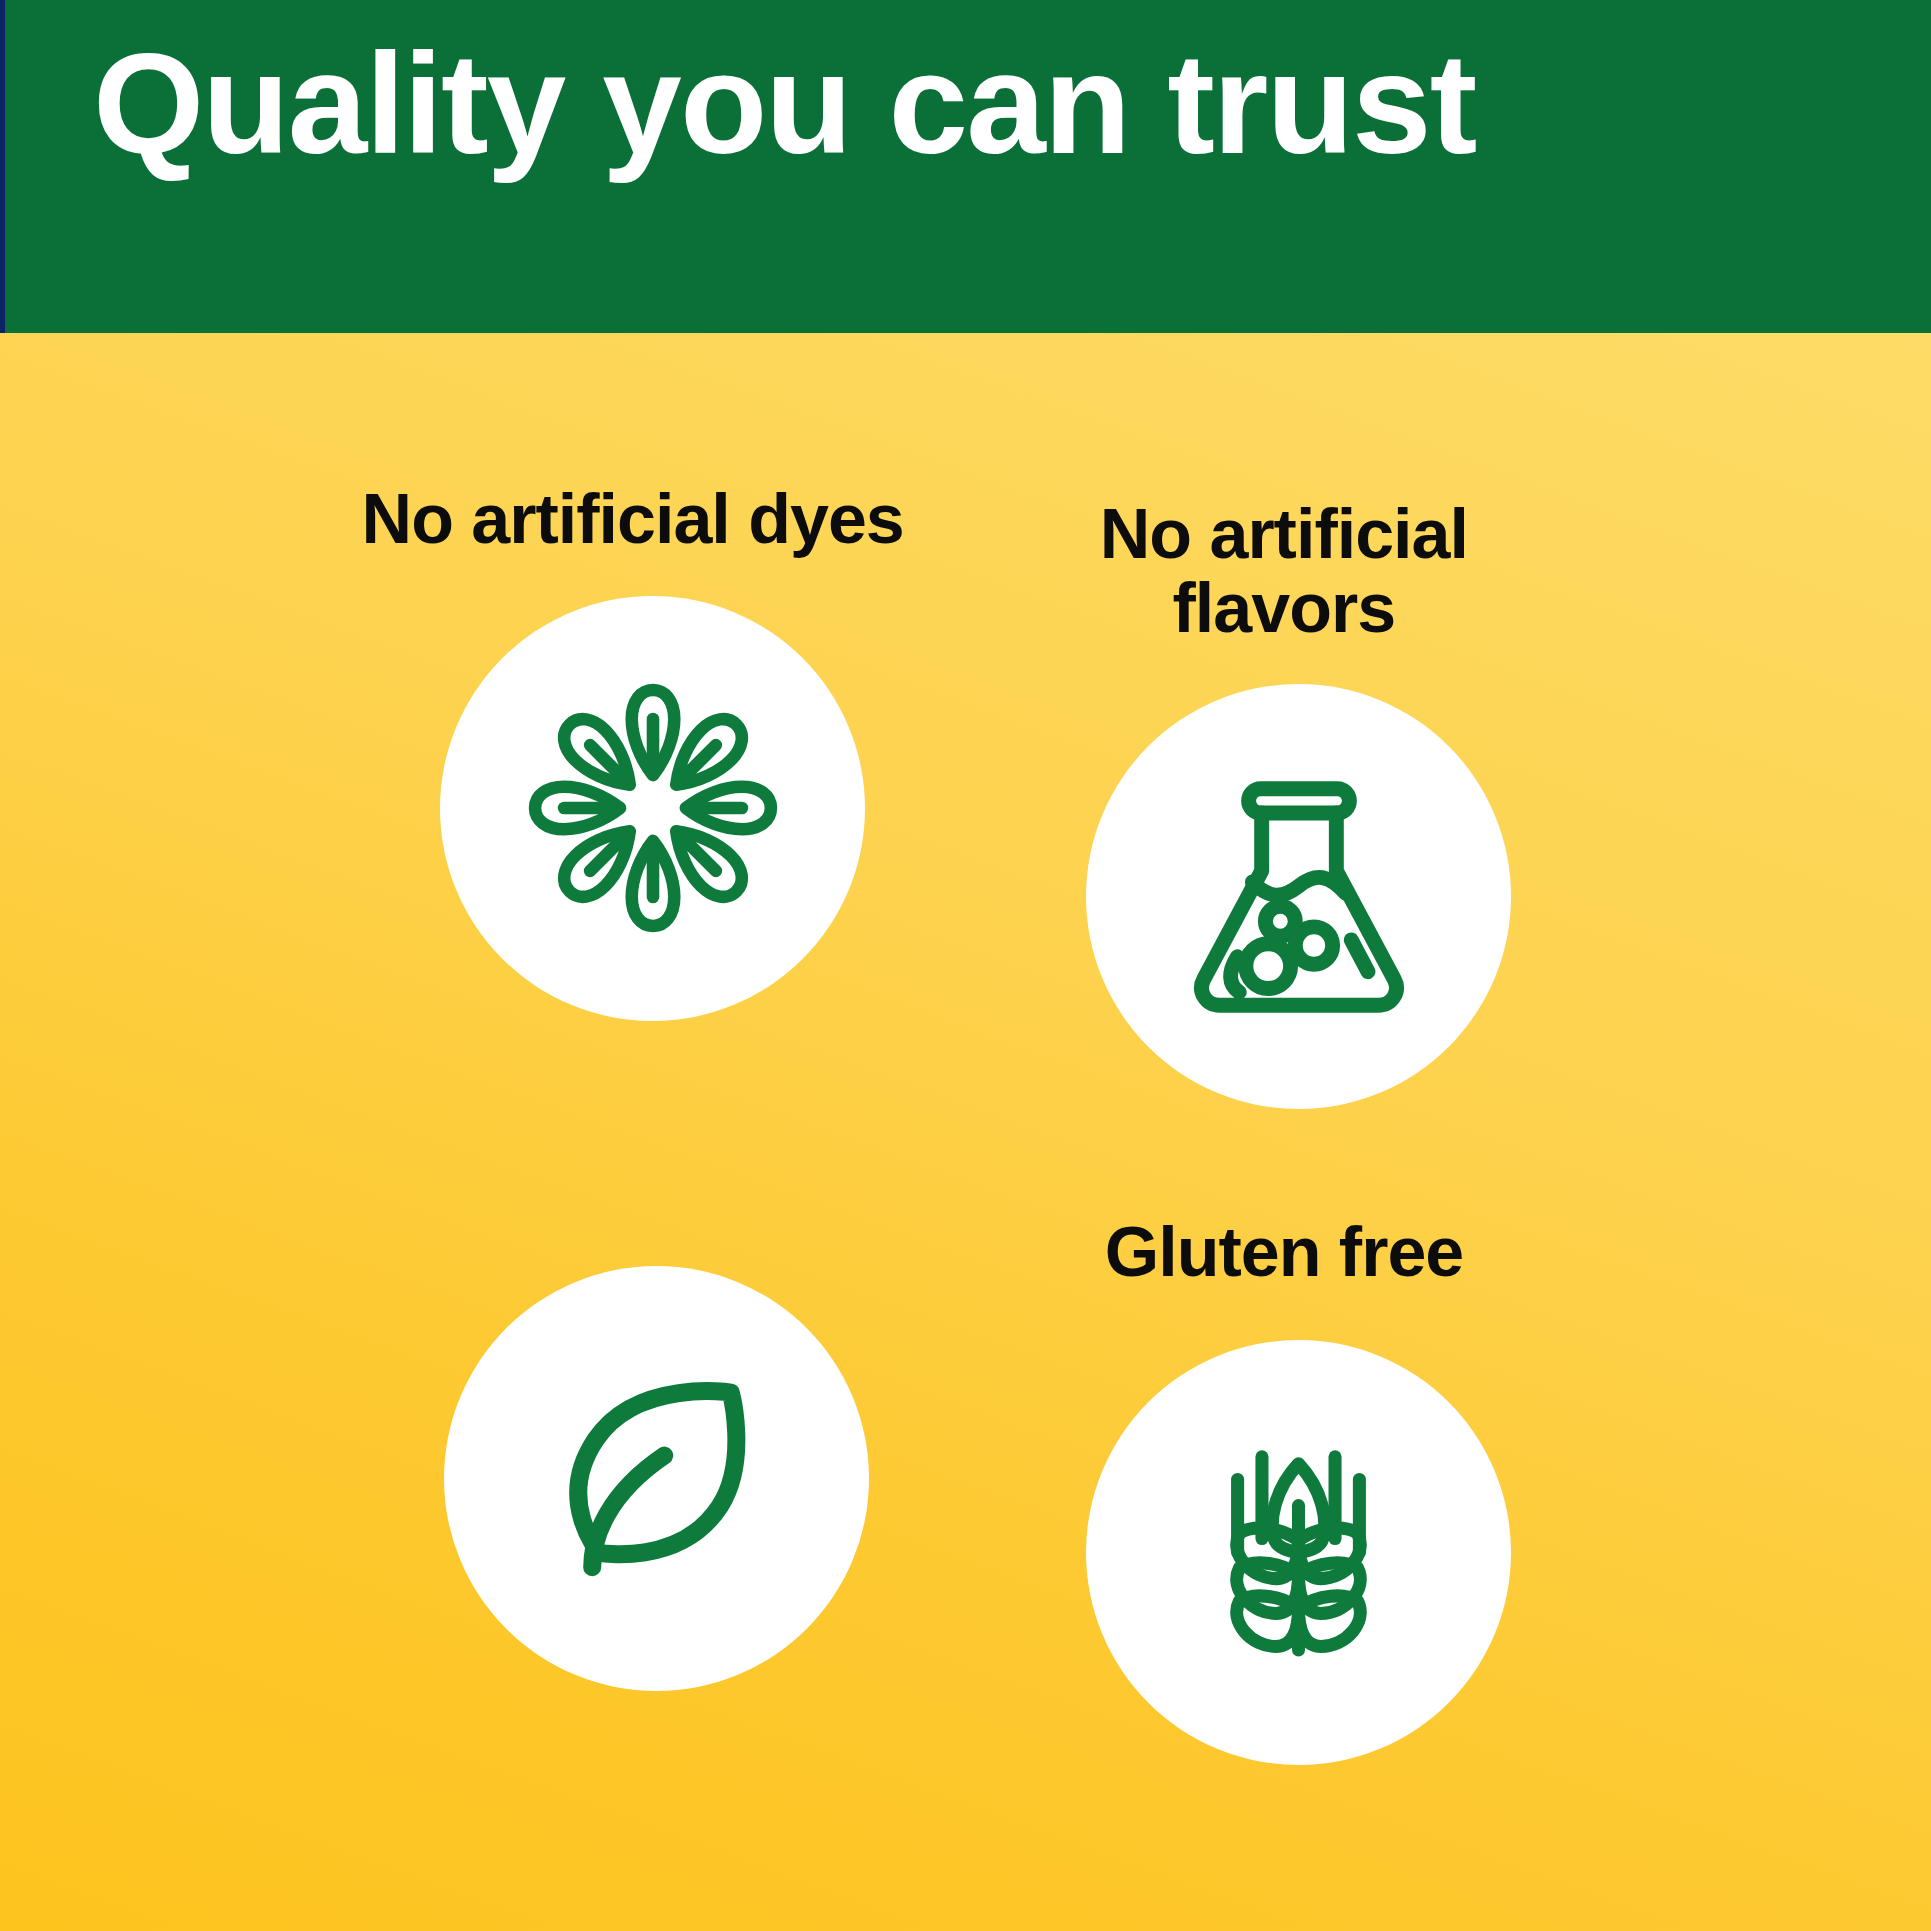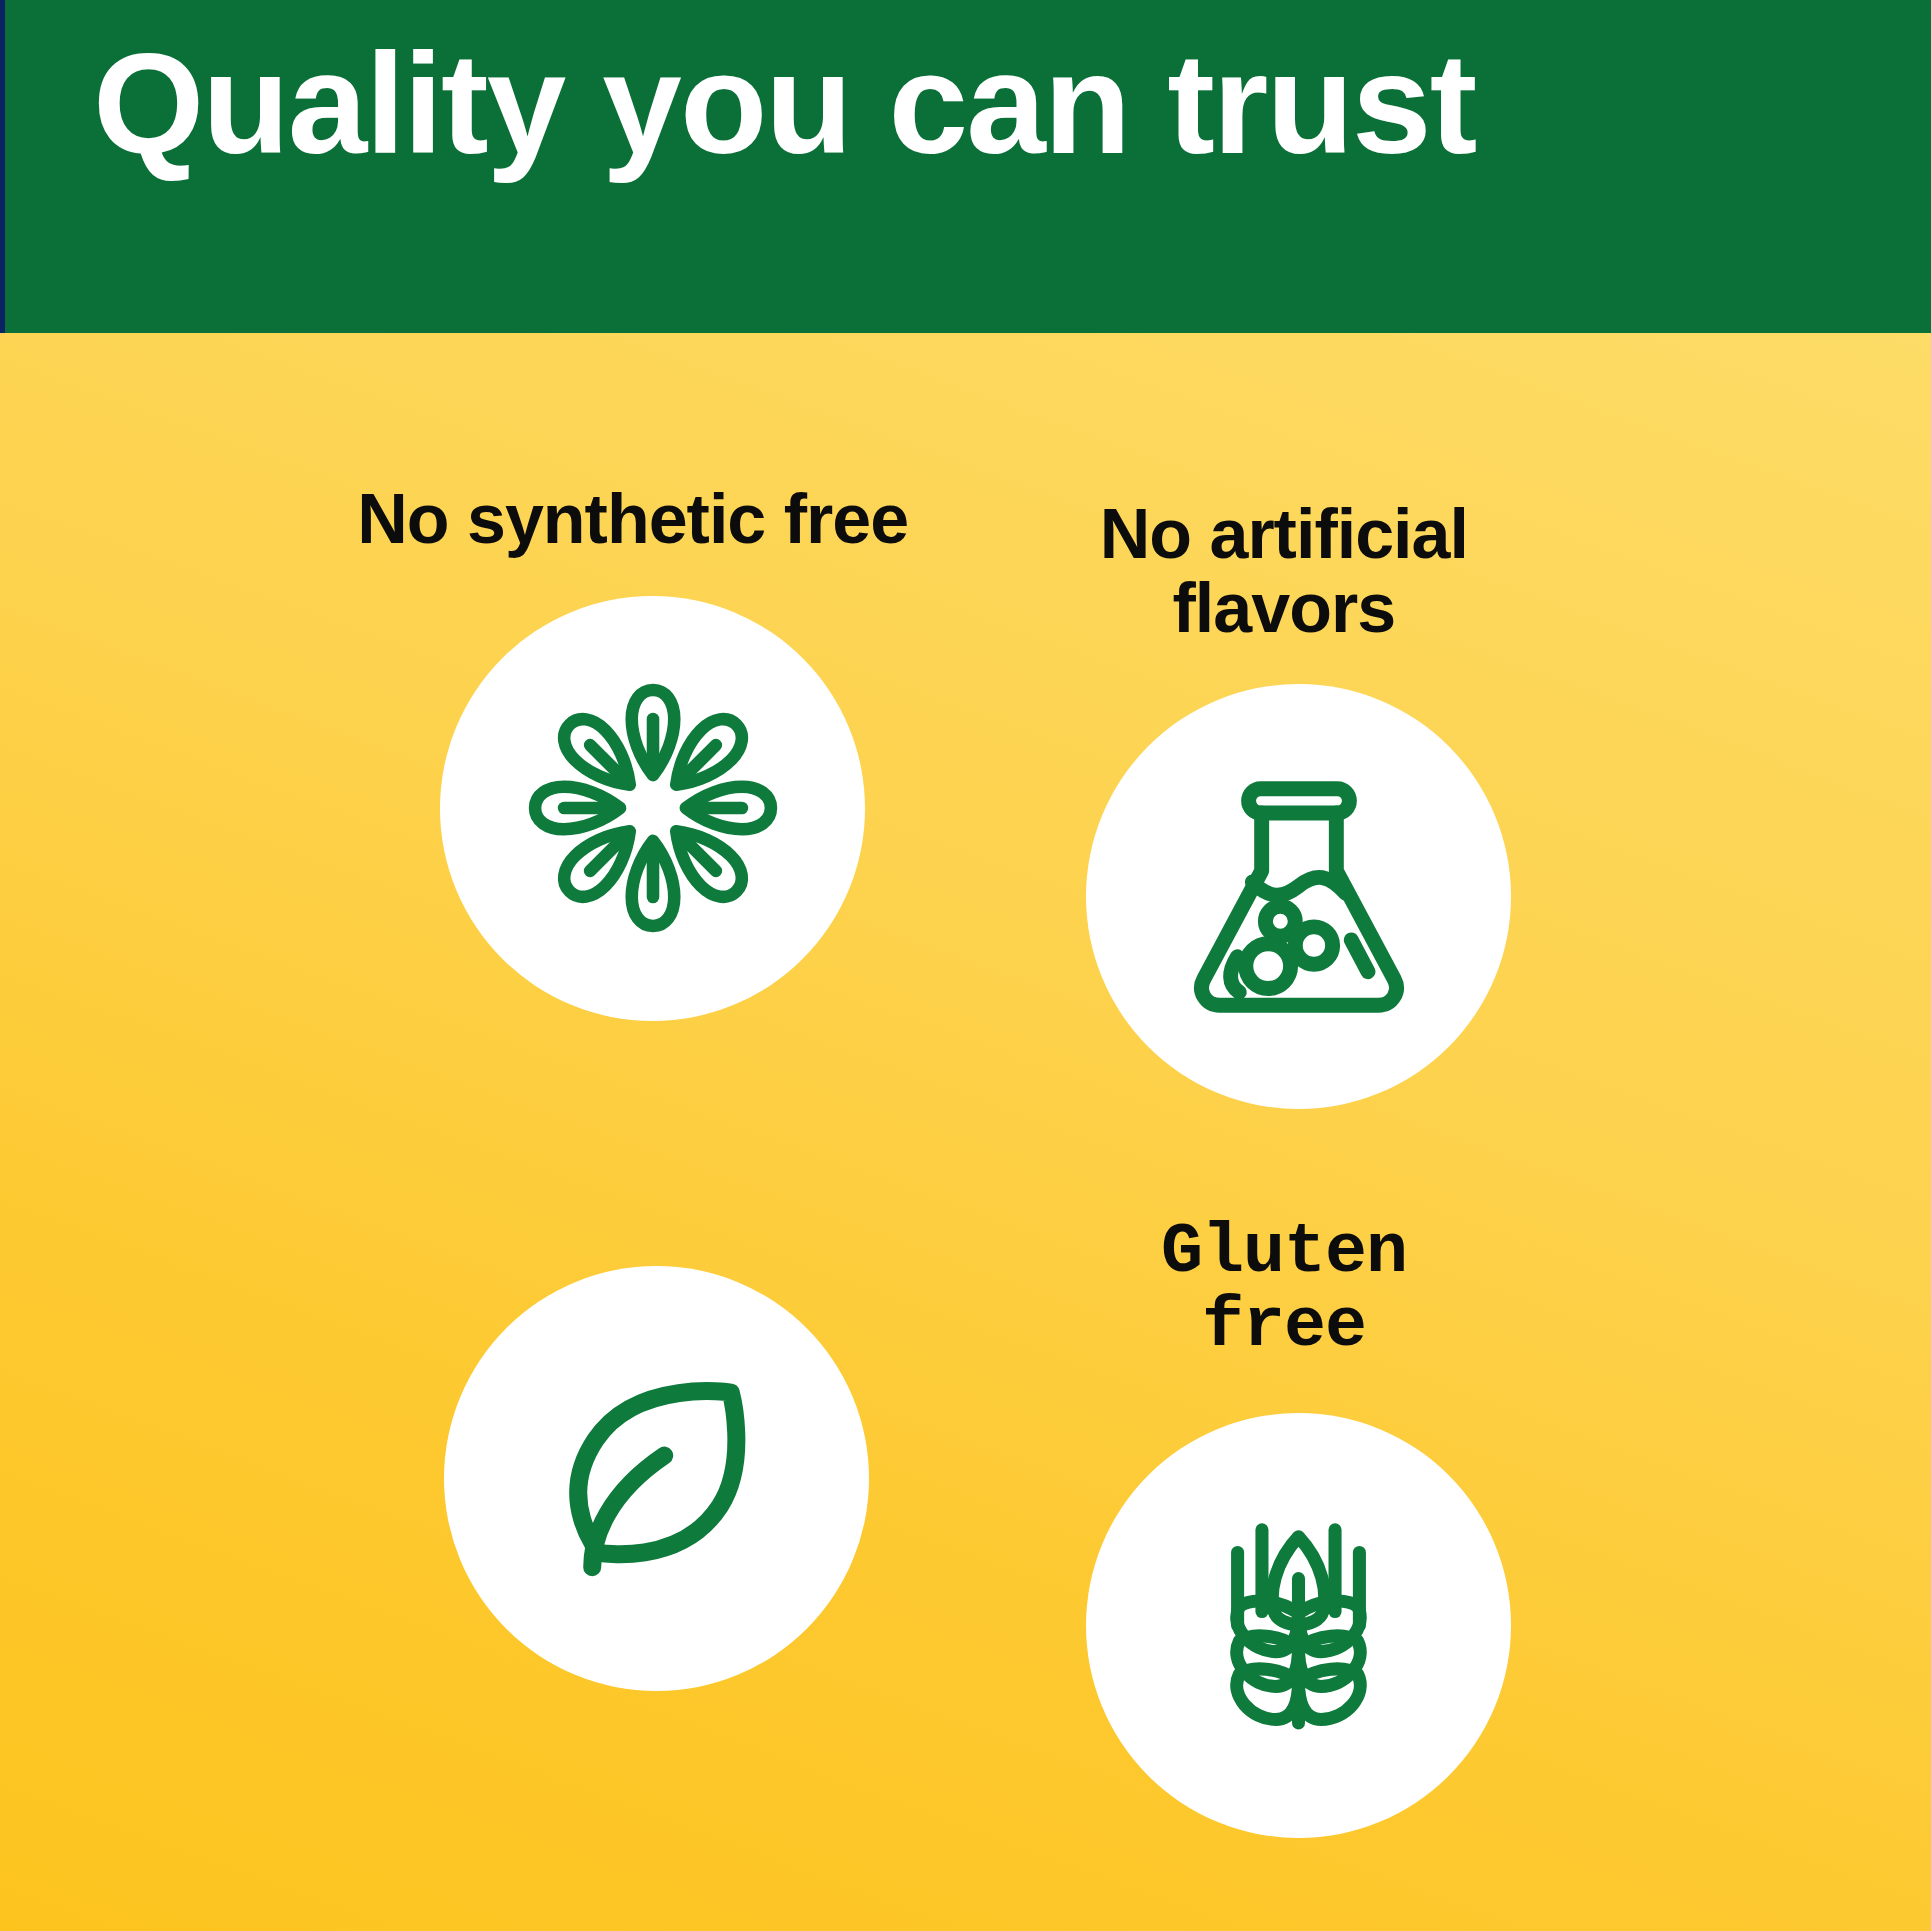--- a/index.html
+++ b/index.html
@@ -83,21 +83,21 @@
     font-weight: bold;
     line-height: 1.05;
     letter-spacing: -1px;
     margin: 0;
     padding: 0;
   }
   
   .claim-a .claim-label { width: 560px; margin-left: 9.7px; }
   .claim-b .claim-label { width: 541px; margin-left: 19.3px; margin-top: 15px; }
   .claim-c .claim-label { width: 599px; margin-left: -9.7px; }
-  .claim-d .claim-label { width: 406px; margin-left: 87px; font-family: Liberation Mono, monospace; }
+  .claim-d .claim-label { width: 406px; margin-left: 87px; }
 
   .claim-circle {
     width: 425px;
     height: 425px;
     border-radius: 50%;
     background: #FFFFFF;
     display: flex;
     align-items: center;
     justify-content: center;
     margin-top: 39px;
@@ -117,21 +117,21 @@
   <div class="bg-yellow"></div>
 
   <div class="header-banner">
     <div class="header-edge-stripe"></div>
     <div class="header-title">Quality you can trust</div>
   </div>
 
   <div class="claims">
 
     <div class="claim claim-a">
-      <div class="claim-label">No synthetic free</div>
+      <div class="claim-label">No artificial dyes</div>
       <div class="claim-circle">
         <svg class="claim-icon" width="290" height="290" viewBox="0 0 300 300" fill="none" xmlns="http://www.w3.org/2000/svg">
           <g stroke="#0E7A3C" stroke-width="13" stroke-linecap="round" stroke-linejoin="round" fill="none">
 
             <g transform="translate(150,150)">
 
               <g transform="rotate(0)">
                 <path d="M0,-34 C14,-52 22,-74 22,-92 C22,-110 13,-122 0,-122 C-13,-122 -22,-110 -22,-92 C-22,-74 -14,-52 0,-34 Z"></path>
                 <path d="M0,-40 L0,-92"></path>
               </g>

